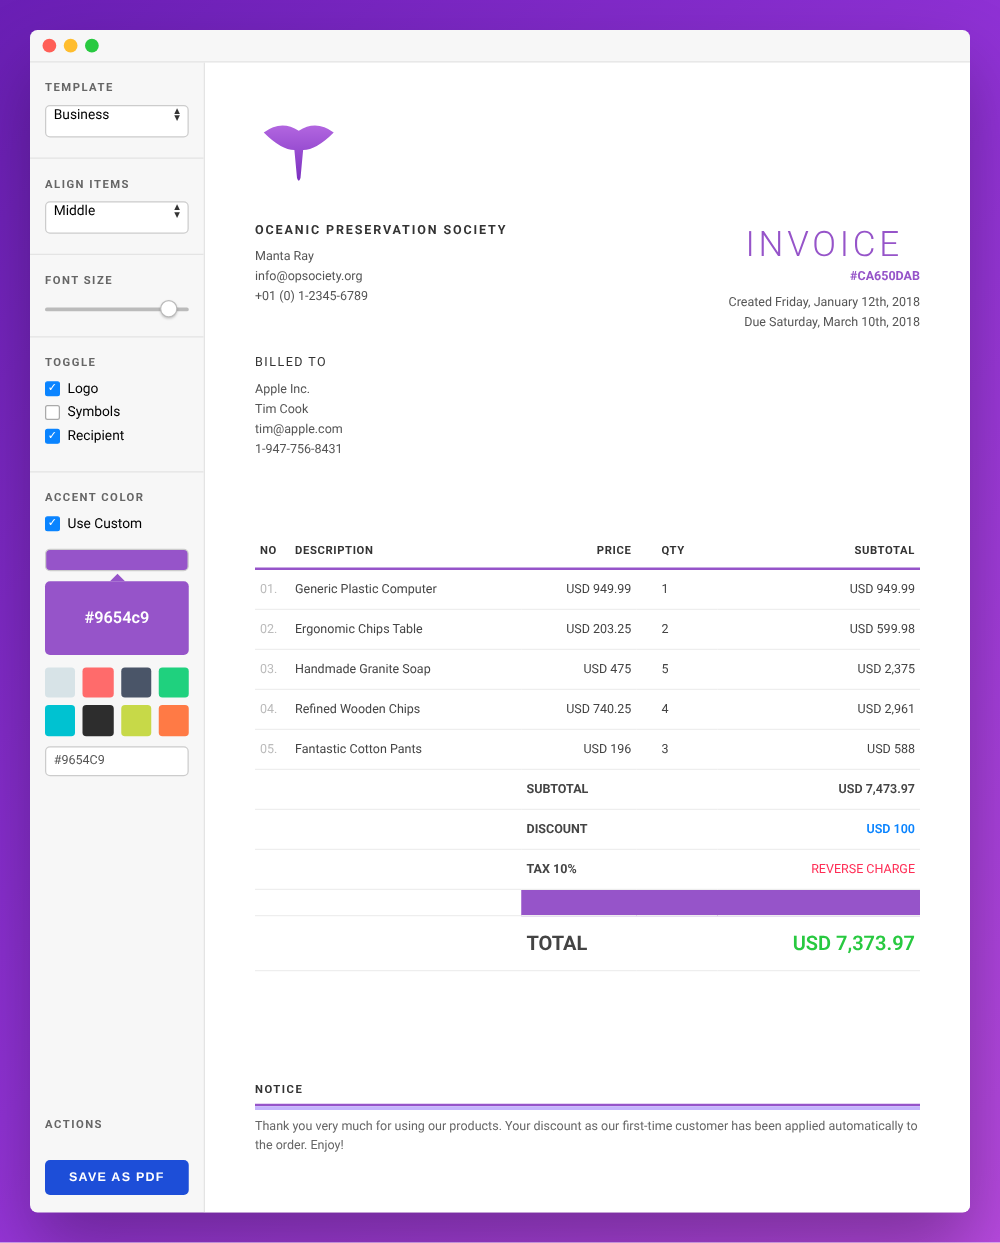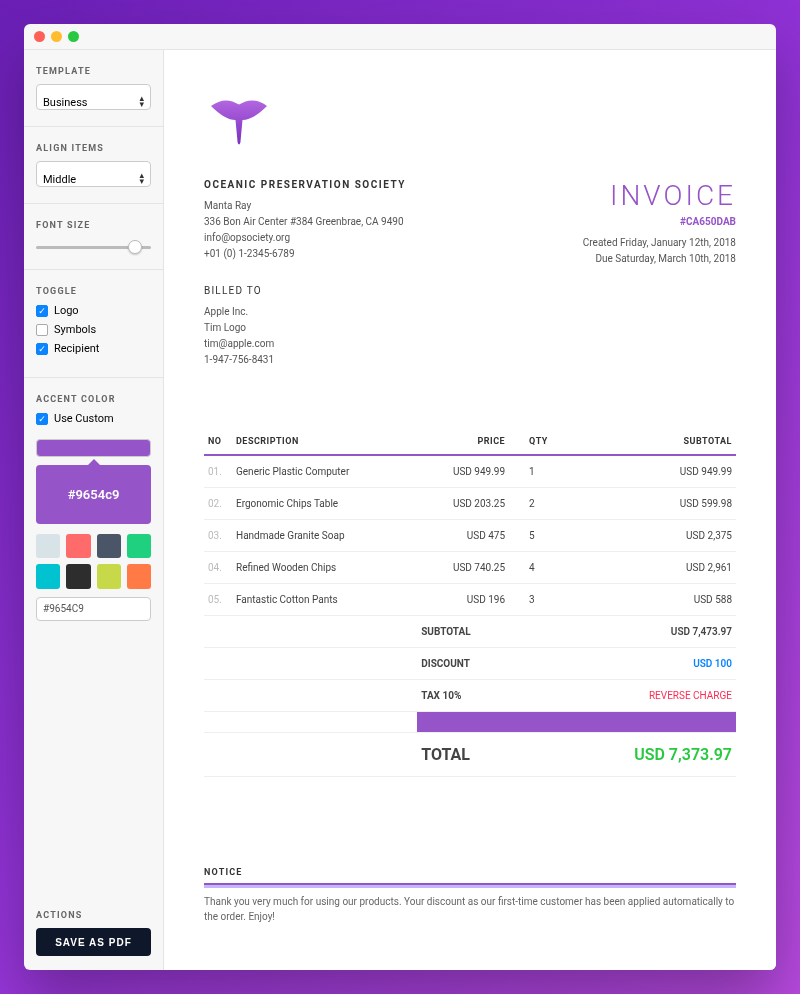--- a/index.html
+++ b/index.html
@@ -49,21 +49,21 @@
   }
   .select {
     width: 100%;
     height: 26px;
     border: 1px solid #ccc;
     border-radius: 4px;
     background: #fff;
     padding: 0 6px;
     font-size: 11px;
     display:flex;
-    align-items:flex-end;
+    align-items:flex-start;
     justify-content:space-between;
     position:relative;
   }
   .select .chev {
     font-size: 9px;
     line-height: 1;
     color:#333;
     display:flex; flex-direction:column;
   }
   .sep { height:1px; background:#e4e4e4; margin:16px -12px; }
@@ -97,22 +97,22 @@
     border-bottom:6px solid #9654c9;
   }
   .swatches { display:grid; grid-template-columns:repeat(4,1fr); gap:6px; margin-bottom:8px;}
   .sw { width:100%; padding-top:100%; border-radius:3px; }
   .hex-input {
     width:100%; height:24px; border:1px solid #ccc; border-radius:4px; padding:0 6px;
     font-size:10px; color:#555; display:flex; align-items:center; background:#fff;
   }
   .spacer { flex:1; }
   .save-btn {
-    width:100%; height:28px; background:#0f172a; color:#fff; border:none;
-    border-radius:4px; font-size:10px; font-weight:700; letter-spacing:1px;
+    width:100%; height:28px; background:#1d4ed8; color:#fff; border:none;
+    border-radius:4px; font-size:10px; font-weight:700; letter-spacing:1px;margin-top:15px;
   }
 
   .doc-wrap { flex:1; background:#fff; overflow-y:auto; }
   .doc { padding: 40px 40px 30px 40px; font-size:11px; color:#333; }
   .logo { margin-bottom:26px; }
   .head-row { display:flex; justify-content:space-between; align-items:flex-start; margin-bottom:18px;}
   .co-name { font-size:10px; font-weight:700; letter-spacing:1.5px; margin-bottom:8px; }
   .co-lines div { font-size:10px; color:#555; line-height:1.6; }
   .inv-title { text-align:right; }
   .inv-word { font-size:28px; font-weight:300; letter-spacing:3px; }
@@ -230,39 +230,38 @@
               </defs>
             <path d="M10 20 Q30 5 50 18 Q70 5 90 20 Q70 40 55 40 L52 72 Q50 78 48 72 L45 40 Q30 40 10 20 Z" fill="url(#g)"></path>
           </svg>
         </div>
 
         <div class="head-row">
           <div>
             <div class="co-name">OCEANIC PRESERVATION SOCIETY</div>
             <div class="co-lines">
               <div>Manta Ray</div>
-              <div>336 Bon Air Center #384 Greenbrae, CA 9490</div>
               <div>info@opsociety.org</div>
               <div>+01 (0) 1-2345-6789</div>
             </div>
           </div>
           <div class="inv-title">
-            <div class="inv-word accent-text" style="color: rgb(150, 84, 201);">INVOICE</div>
+            <div class="inv-word accent-text" style="color: rgb(150, 84, 201); text-align: center;">INVOICE</div>
             <div class="inv-num accent-text" style="color: rgb(150, 84, 201);">#CA650DAB</div>
             <div class="inv-dates">
               <div>Created Friday, January 12th, 2018</div>
               <div>Due Saturday, March 10th, 2018</div>
             </div>
           </div>
         </div>
 
         <div class="billed-label">BILLED TO</div>
         <div class="billed">
           <div>Apple Inc.</div>
-          <div>Tim Logo</div>
+          <div>Tim Cook</div>
           <div>tim@apple.com</div>
           <div>1-947-756-8431</div>
         </div>
 
         <table>
           <thead>
             <tr>
               <th>NO</th>
               <th>DESCRIPTION</th>
               <th class="r">PRICE</th>

